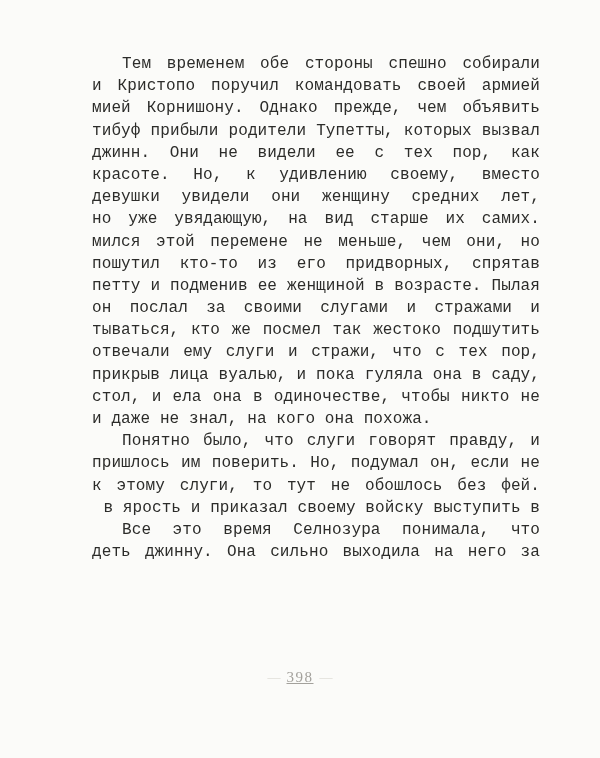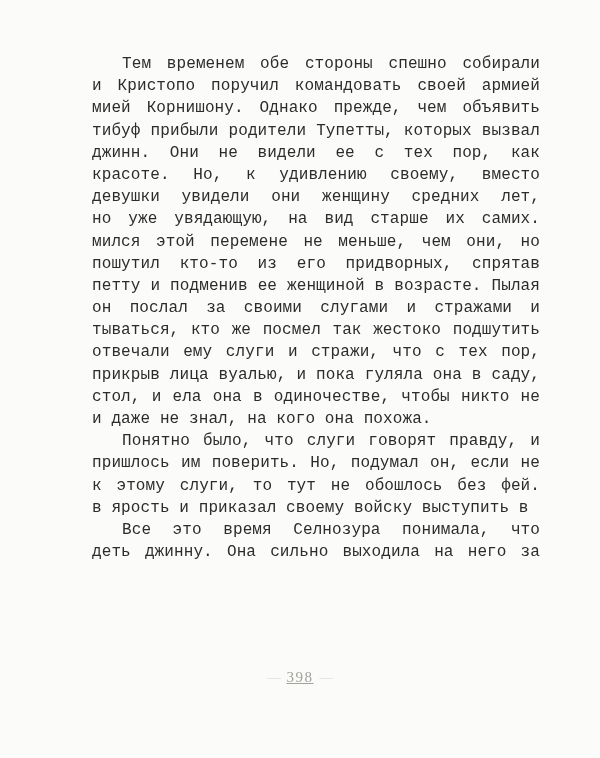--- a/index.html
+++ b/index.html
@@ -29,21 +29,21 @@
     height: 22.2px;
     overflow: hidden;
     text-align: justify;
     text-align-last: justify;
     letter-spacing: 0.1px;
   }
   .line.indent {
     text-indent: 30px;
   }
   .line.para-end {
-    text-align: left;
+    text-align: right;
     text-align-last: left;
   }
   .footer {
     position: absolute;
     top: 666px;
     left: 0;
     width: 600px;
     text-align: center;
     font-size: 15px;
     line-height: 22px;

